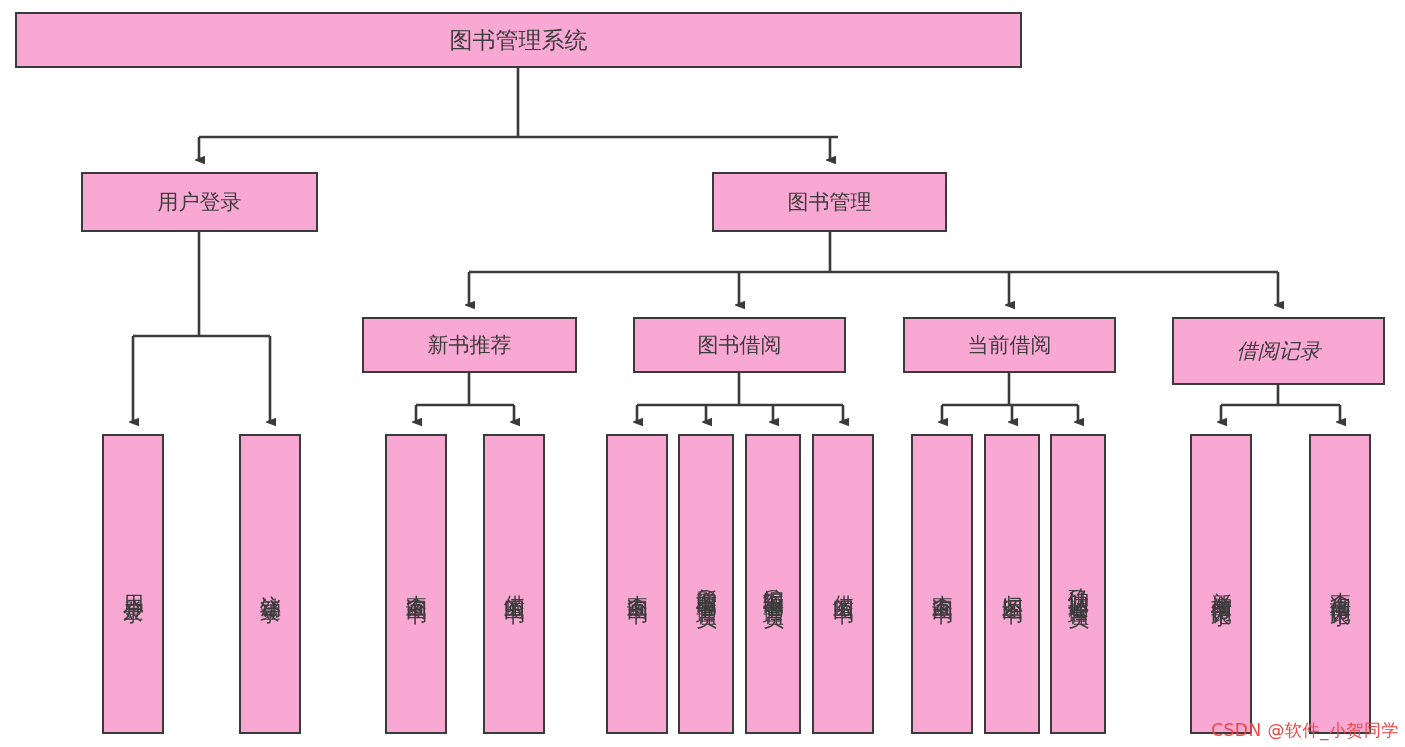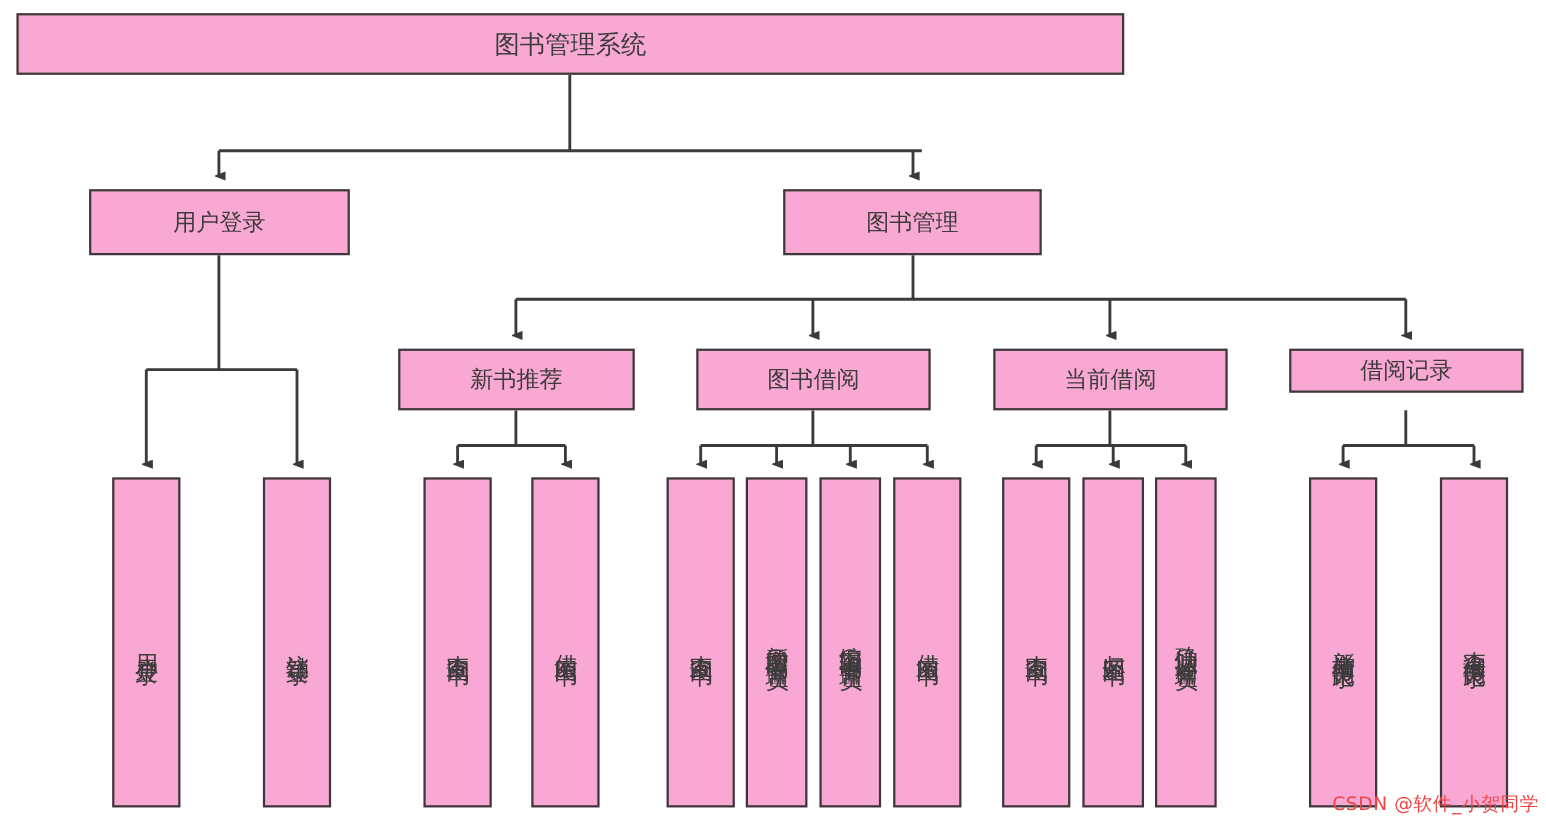--- a/index.html
+++ b/index.html
@@ -131,21 +131,21 @@
 
   <div class="node level2" style="left:712px; top:172px; width:235px; height:60px;">
     <span class="label">图书管理</span>
   </div>
   <div class="node level2" style="left:633px; top:317px; width:213px; height:56px;">
     <span class="label">图书借阅</span>
   </div>
   <div class="node level2" style="left:903px; top:317px; width:213px; height:56px;">
     <span class="label">当前借阅</span>
   </div>
-  <div class="node level2" style="left:1172px; top:317px; width:213px; height:40px;">
+  <div class="node level2" style="left:1172px; top:317px; width:213px; height:68px;font-style:italic;">
     <span class="label">借阅记录</span>
   </div>
 
   <div class="node leaf" style="left:102px; top:434px; width:62px; height:300px;">
     <span class="label">用户登录</span>
   </div>
   <div class="node leaf" style="left:239px; top:434px; width:62px; height:300px;">
     <span class="label">注销登录</span>
   </div>
 

